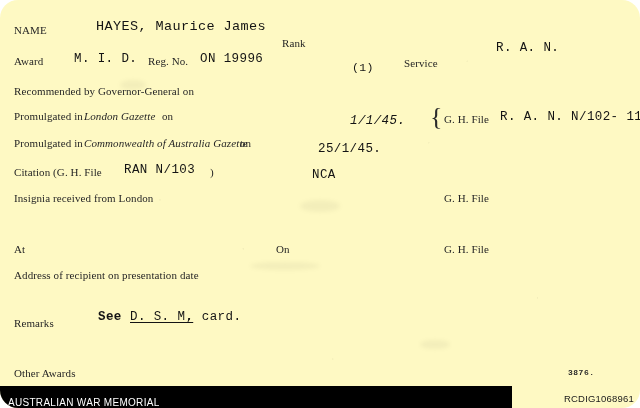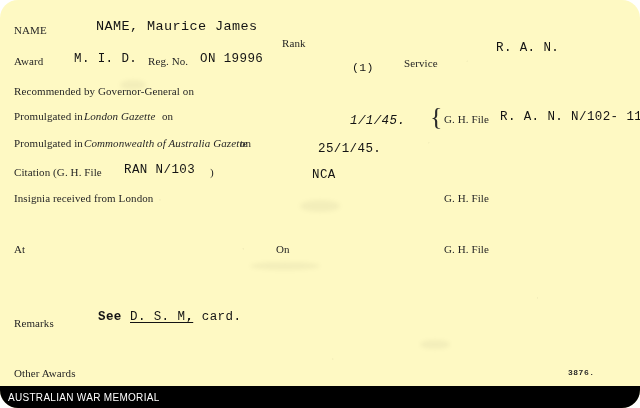--- a/index.html
+++ b/index.html
@@ -56,29 +56,29 @@
     position: absolute;
     font-family: "Liberation Serif", serif;
     font-size: 26px;
     color: #2a2a2a;
     line-height: 1;
   }
   #footer-bar {
     position: absolute;
     left: 0;
     bottom: 0;
-    width: 640px;
+    width: 512px;
     height: 22px;
     background: #000000;
     color: #ffffff;
     font-family: "Liberation Sans", sans-serif;
     font-size: 10px;
     letter-spacing: 0.3px;
     display: flex;
-    align-items: center;
+    align-items: flex-end;
     padding-left: 8px;
     box-sizing: border-box;
   }
   #ref-code {
     position: absolute;
     right: 6px;
     bottom: 4px;
     font-family: "Liberation Sans", sans-serif;
     font-size: 9.5px;
     color: #1a1a1a;
@@ -105,21 +105,21 @@
 <body>
 
 <div id="page">
 
   <div class="smudge" style="left:120px; top:80px; width:26px; height:10px;"></div>
   <div class="smudge" style="left:300px; top:200px; width:40px; height:12px;"></div>
   <div class="smudge" style="left:250px; top:262px; width:70px; height:8px;"></div>
   <div class="smudge" style="left:420px; top:340px; width:30px; height:9px;"></div>
 
   <div class="lbl" style="left:14px; top:24px;">NAME</div>
-  <div class="type big" style="left:96px; top:19px;">NAME, Maurice James</div>
+  <div class="type big" style="left:96px; top:19px;">HAYES, Maurice James</div>
 
   <div class="lbl" style="left:14px; top:55px;">Award</div>
   <div class="type" style="left:74px; top:52px;">M. I. D.</div>
   <div class="lbl" style="left:148px; top:55px;">Reg. No.</div>
   <div class="type" style="left:200px; top:52px;">ON 19996</div>
   <div class="lbl" style="left:282px; top:37px;">Rank</div>
   <div class="type" style="left:352px; top:61px; font-size:11.5px;">(1)</div>
   <div class="lbl" style="left:404px; top:57px;">Service</div>
   <div class="type" style="left:496px; top:41px;text-align:right;">R. A. N.</div>
 
@@ -145,20 +145,21 @@
   <div class="type" style="left:312px; top:168px;">NCA</div>
 
   <div class="lbl" style="left:14px; top:192px;">Insignia received from London</div>
   <div class="lbl" style="left:444px; top:192px;">G. H. File</div>
 
 
   <div class="lbl" style="left:14px; top:243px;text-align:right;">At</div>
   <div class="lbl" style="left:276px; top:243px;">On</div>
   <div class="lbl" style="left:444px; top:243px;">G. H. File</div>
 
+  <div class="lbl" style="left:14px; top:269px;">Address of recipient on presentation date</div>
 
   <div class="lbl" style="left:14px; top:317px;">Remarks</div>
   <div class="type" style="left:98px; top:310px;font-weight:bold;">See</div>
   <div class="type underline" style="left:130px; top:310px;">D. S. M.</div>
   <div class="type" style="left:186px; top:310px;">, card.</div>
 
   <div class="lbl" style="left:14px; top:367px;">Other Awards</div>
 
   <div class="stamp" style="left:568px; top:368px;">3876.</div>
 

